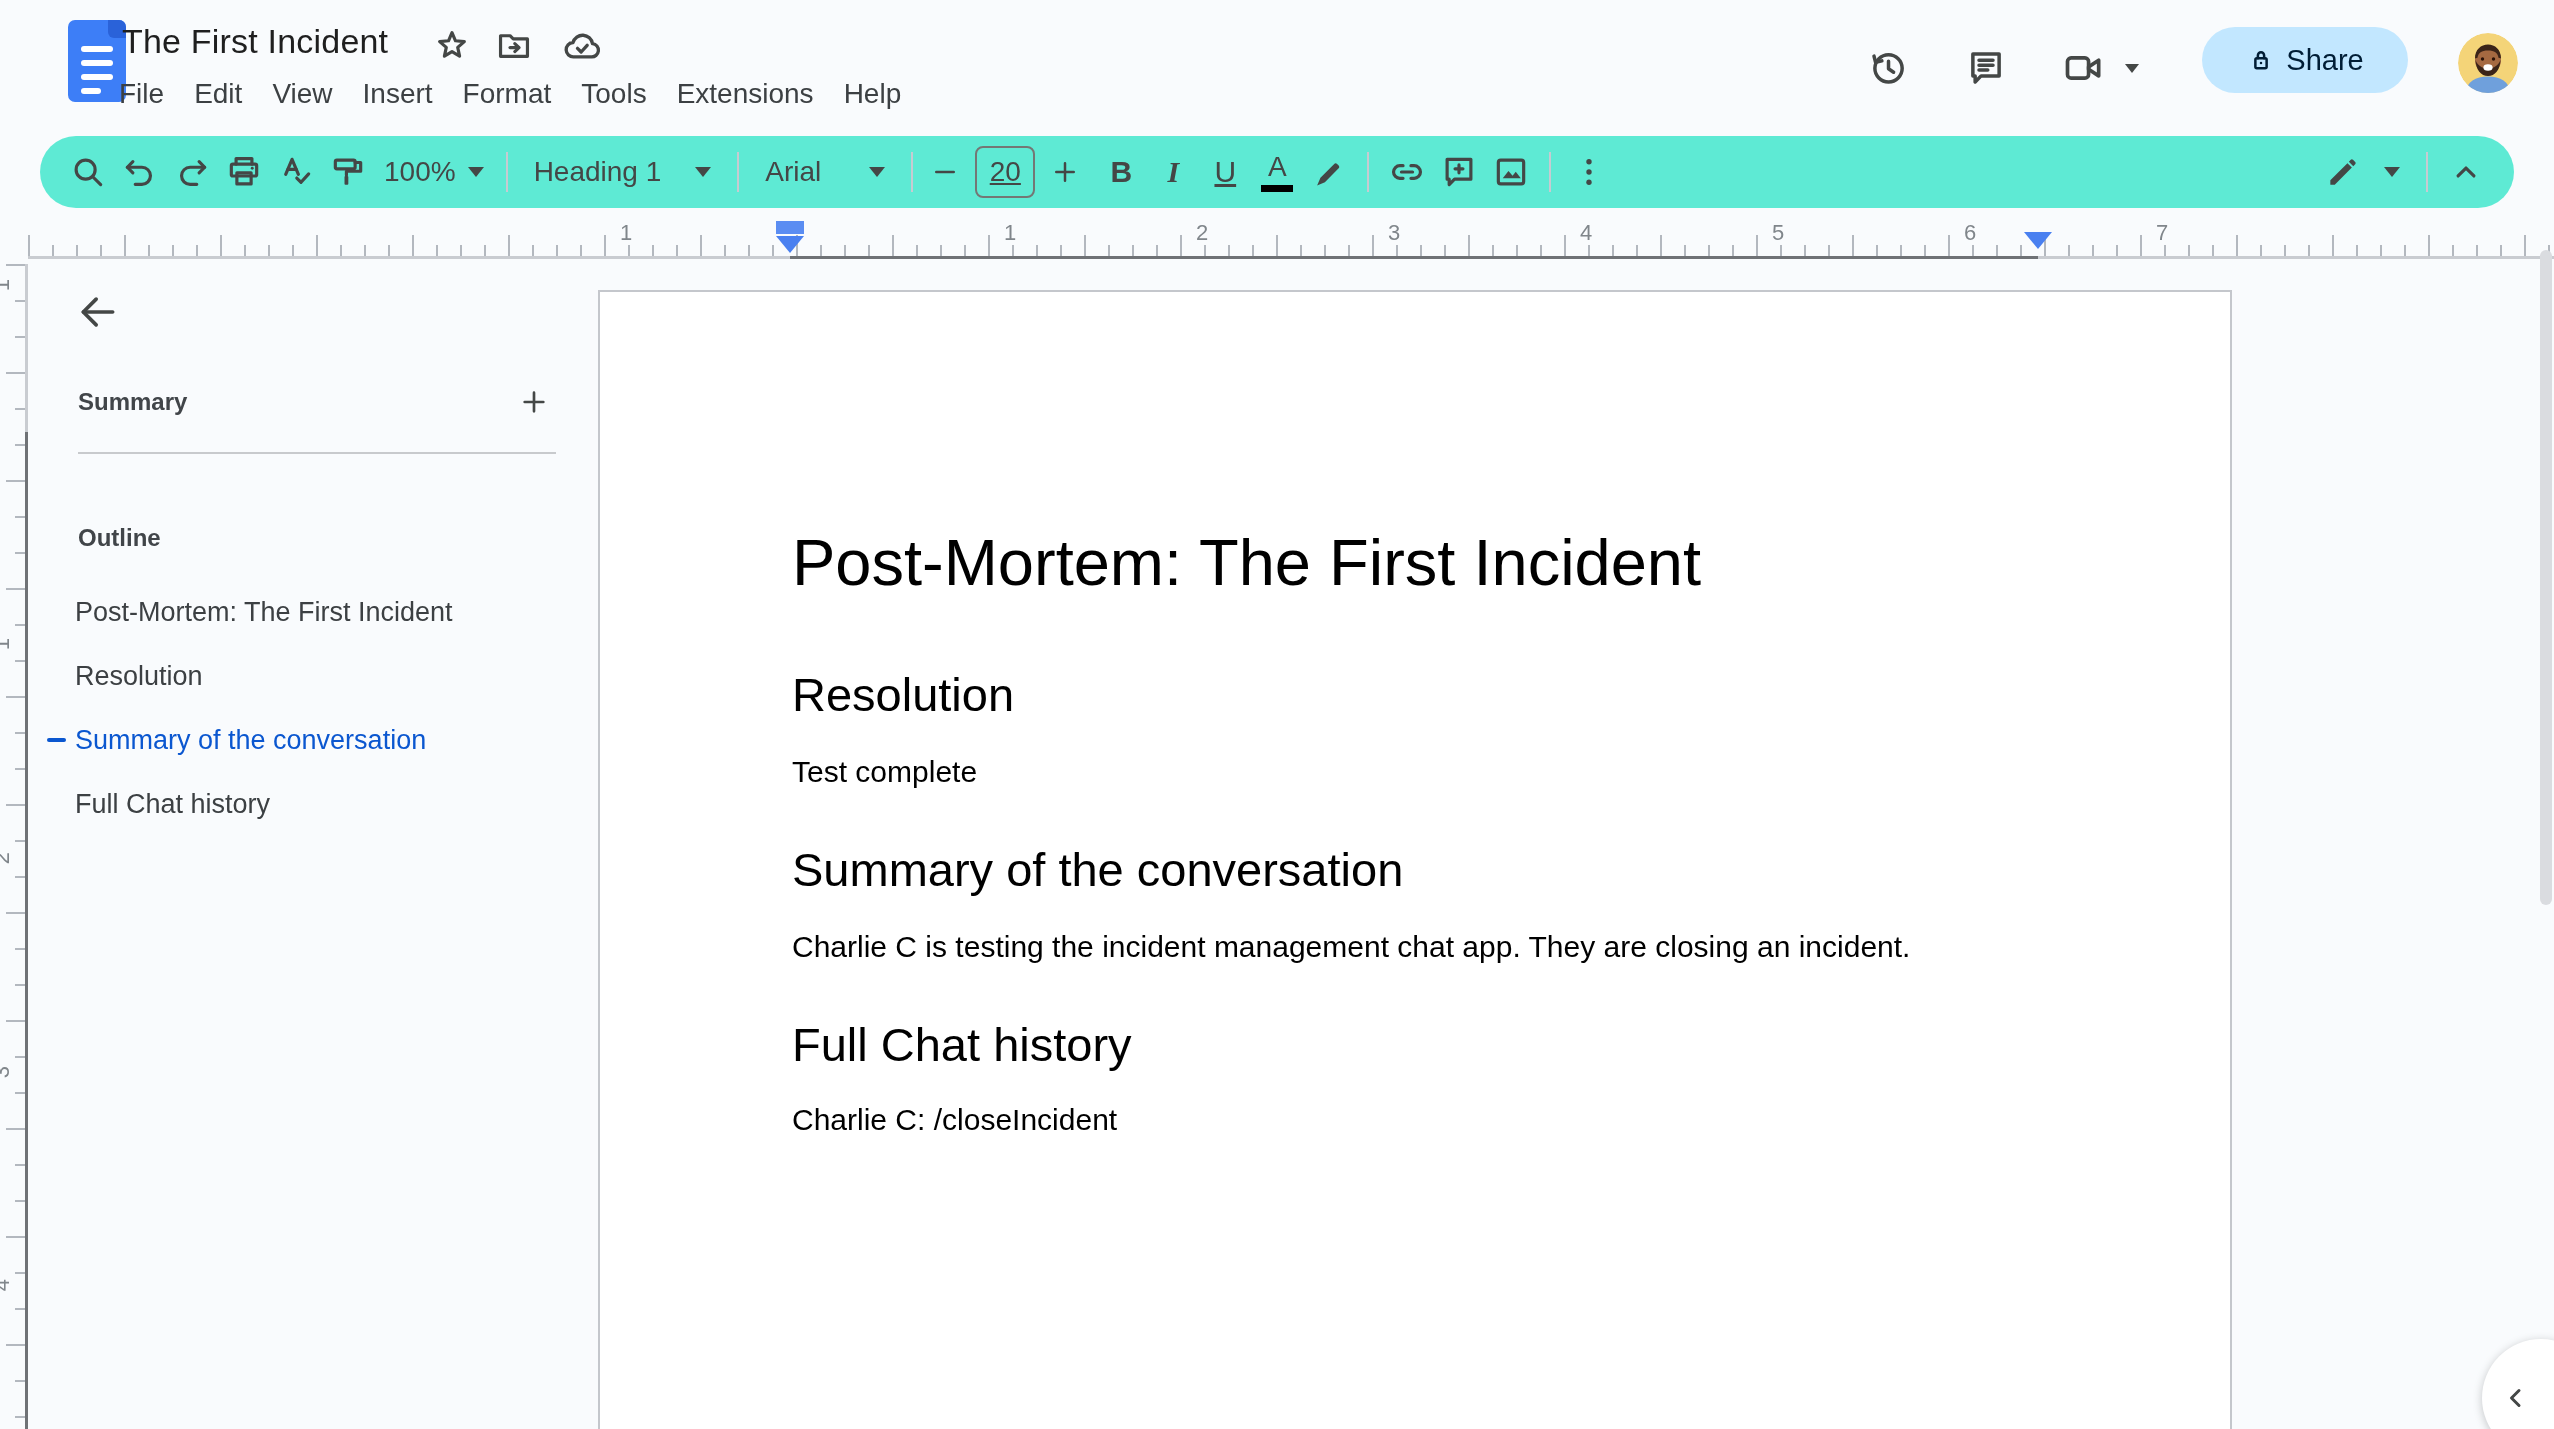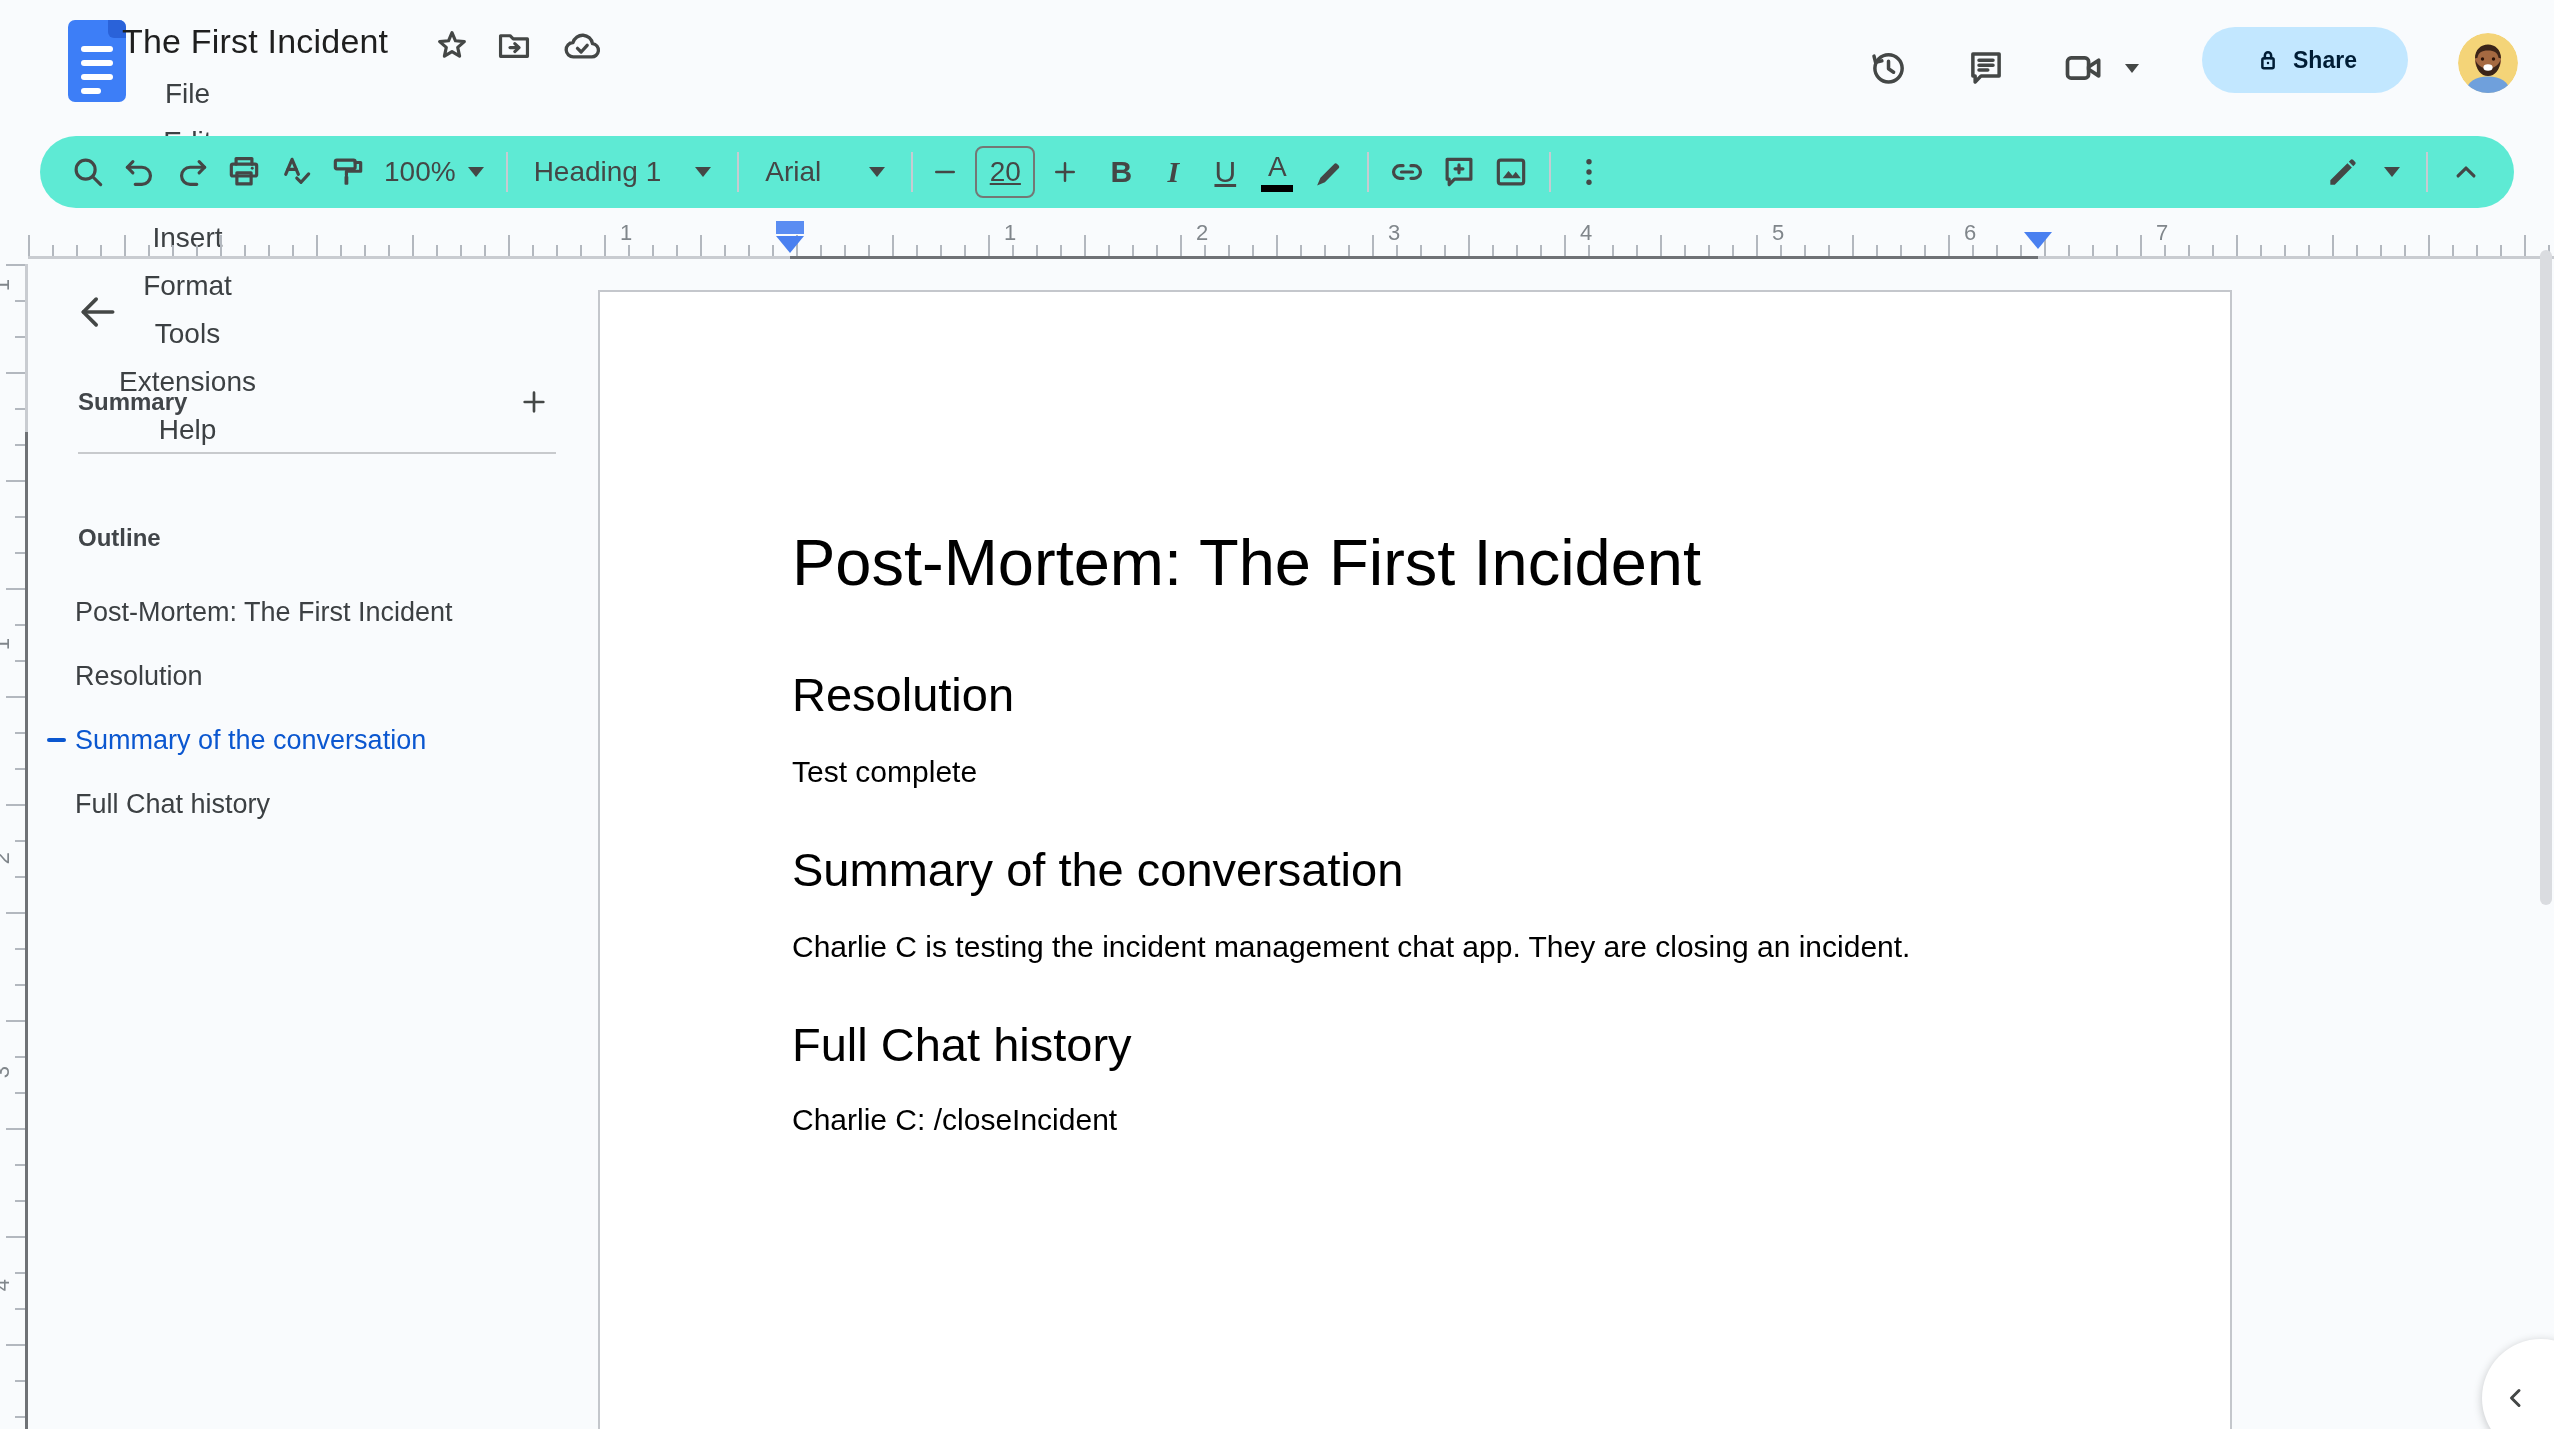--- a/index.html
+++ b/index.html
@@ -14,27 +14,27 @@
   svg.ic{stroke:#444746;fill:none;stroke-width:2;stroke-linecap:round;stroke-linejoin:round;display:block;}
   svg.ic .fill{fill:#444746;stroke:none;}
   button{background:none;border:none;padding:0;margin:0;font:inherit;color:inherit;cursor:pointer;}
 
   
   .logo{left:68px;top:20px;width:58px;height:82px;background:#3d7ef7;border-radius:7px;}
   .logo .fold{position:absolute;right:0;top:0;width:18px;height:18px;background:#2a62d9;border-radius:0 7px 0 6px;}
   .logo .bar{position:absolute;left:13px;height:6px;background:#fff;border-radius:3px;}
   .doc-title{left:122px;top:22px;font-size:34px;color:#1f1f1f;font-weight:500;letter-spacing:.2px;}
   .tfile-ic{top:26px;width:40px;height:40px;display:flex;align-items:center;justify-content:center;border-radius:50%;}
-  .menubar{left:104px;top:70px;display:flex;align-items:center;flex-direction:column;}
+  .menubar{left:104px;top:70px;display:flex;align-items:flex-start;}
   .menu-item{font-size:28px;color:#3c4043;padding:6px 15px;border-radius:8px;line-height:36px;}
   .hdr-right{top:40px;display:flex;align-items:center;}
   .hdr-ic{width:56px;height:56px;display:flex;align-items:center;justify-content:center;border-radius:50%;}
   .share-btn{left:2202px;top:27px;width:206px;height:66px;border-radius:33px;background:#c2e7ff;
     display:flex;align-items:center;justify-content:center;gap:10px;}
-  .share-btn span{font-size:23px;font-weight:700;color:#001d35;}
+  .share-btn span{font-size:29px;font-weight:400;color:#001d35;}
   .share-btn svg{stroke:#001d35;}
   .avatar{left:2458px;top:33px;width:60px;height:60px;border-radius:50%;overflow:hidden;}
 
   
   .toolbar{left:40px;top:136px;width:2474px;height:72px;background:#5eead4;border-radius:36px;
     display:flex;align-items:center;padding:0 22px;box-sizing:border-box;}
   .tb-btn{width:52px;height:52px;min-width:52px;display:flex;align-items:center;justify-content:center;border-radius:50%;color:#444746;}
   .tb-sep{width:2px;height:40px;background:#c7cbd1;margin:0 12px;}
   .tb-label{font-size:28px;color:#444746;white-space:nowrap;}
   .caret{width:0;height:0;border-left:8px solid transparent;border-right:8px solid transparent;border-top:10px solid #444746;margin-left:12px;}

